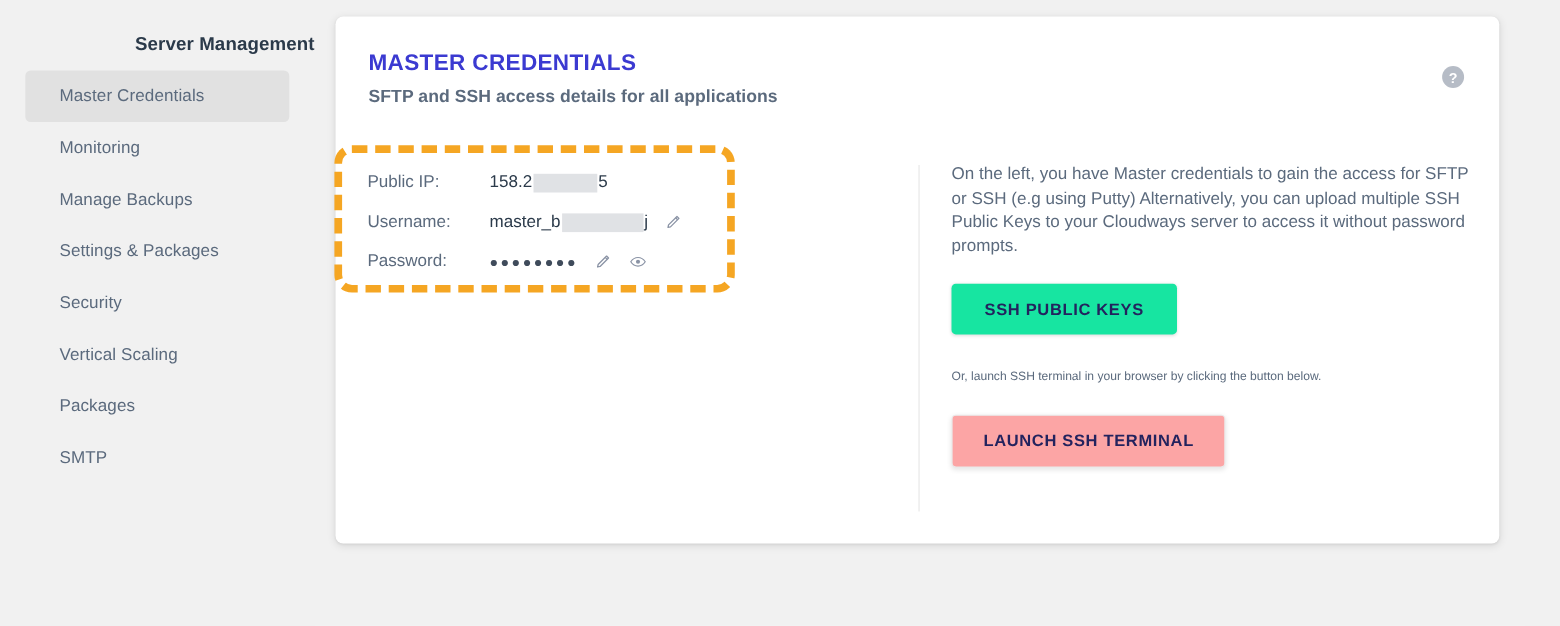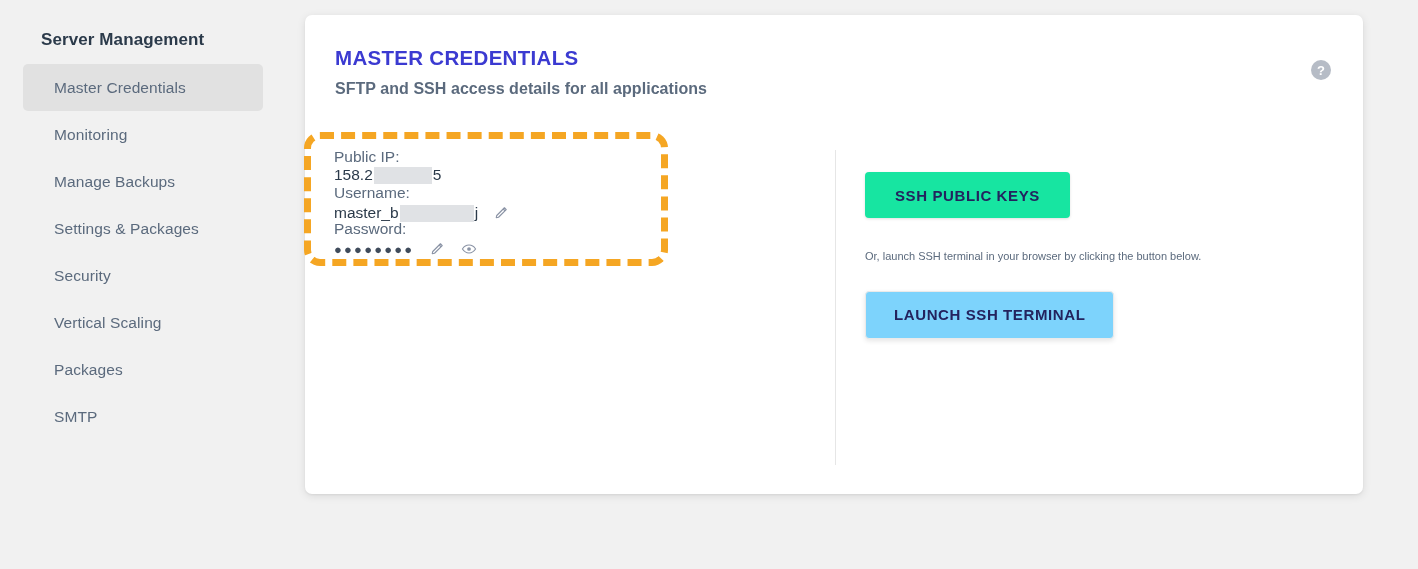--- a/index.html
+++ b/index.html
@@ -18,20 +18,21 @@
 
   
   #sidebar {
     position: absolute;
     left: 0;
     top: 0;
     width: 286px;
     height: 569px;
     background: #f1f1f1;
     padding-top: 28px;
+    text-align: right;
   }
   #sidebar-title {
     font-size: 17px;
     font-weight: bold;
     color: #2b3a4a;
     padding: 0 0 0 41px;
     letter-spacing: .1px;
     line-height: 24px;
   }
   #sidebar-nav {
@@ -124,22 +125,22 @@
     border-radius: 16px;
   }
   #cred-table {
     position: absolute;
     left: 29px;
     top: 133px;
     width: 330px;
   }
   .cred-row {
     display: flex;
+    align-items: center;
     height: 36px;
-    flex-direction: column;
   }
   .cred-label {
     width: 111px;
     flex: none;
     font-size: 15.5px;
     color: #5b6a7d;
   }
   .cred-value {
     font-size: 15.5px;
     color: #2b3a4a;
@@ -210,21 +211,21 @@
     color: #5b6a7d;
     line-height: 21.5px;
   }
   #launch-btn {
     margin-top: 23px;
     display: inline-flex;
     align-items: center;
     justify-content: center;
     height: 48px;
     padding: 0 28px;
-    background: #7dd3fc;
+    background: #fca5a5;
     border: 1px solid #eaeaea;
     border-radius: 4px;
     color: #23235e;
     font-size: 15px;
     font-weight: bold;
     letter-spacing: .6px;
     font-family: "Liberation Sans", sans-serif;
     cursor: pointer;
     box-shadow: 0 2px 5px rgba(0,0,0,0.10);
   }
@@ -318,18 +319,19 @@
             <path d="M1.6 9s2.8-4.4 7.4-4.4S16.4 9 16.4 9s-2.8 4.4-7.4 4.4S1.6 9 1.6 9z" fill="none" stroke="#8a93a5" stroke-width="1.2"></path>
             <circle cx="9" cy="9" r="2.1" fill="#8a93a5"></circle>
           </svg>
         </span>
       </div>
     </div>
 
   </div>
 
   <div id="right-col">
+    <div id="right-desc">On the left, you have Master credentials to gain the access for SFTP or SSH (e.g using Putty) Alternatively, you can upload multiple SSH Public Keys to your Cloudways server to access it without password prompts.</div>
     <button id="ssh-keys-btn">SSH PUBLIC KEYS</button>
     <div id="launch-desc">Or, launch SSH terminal in your browser by clicking the button below.</div>
     <button id="launch-btn">LAUNCH SSH TERMINAL</button>
   </div>
 
 </div>
 
 </body></html>

